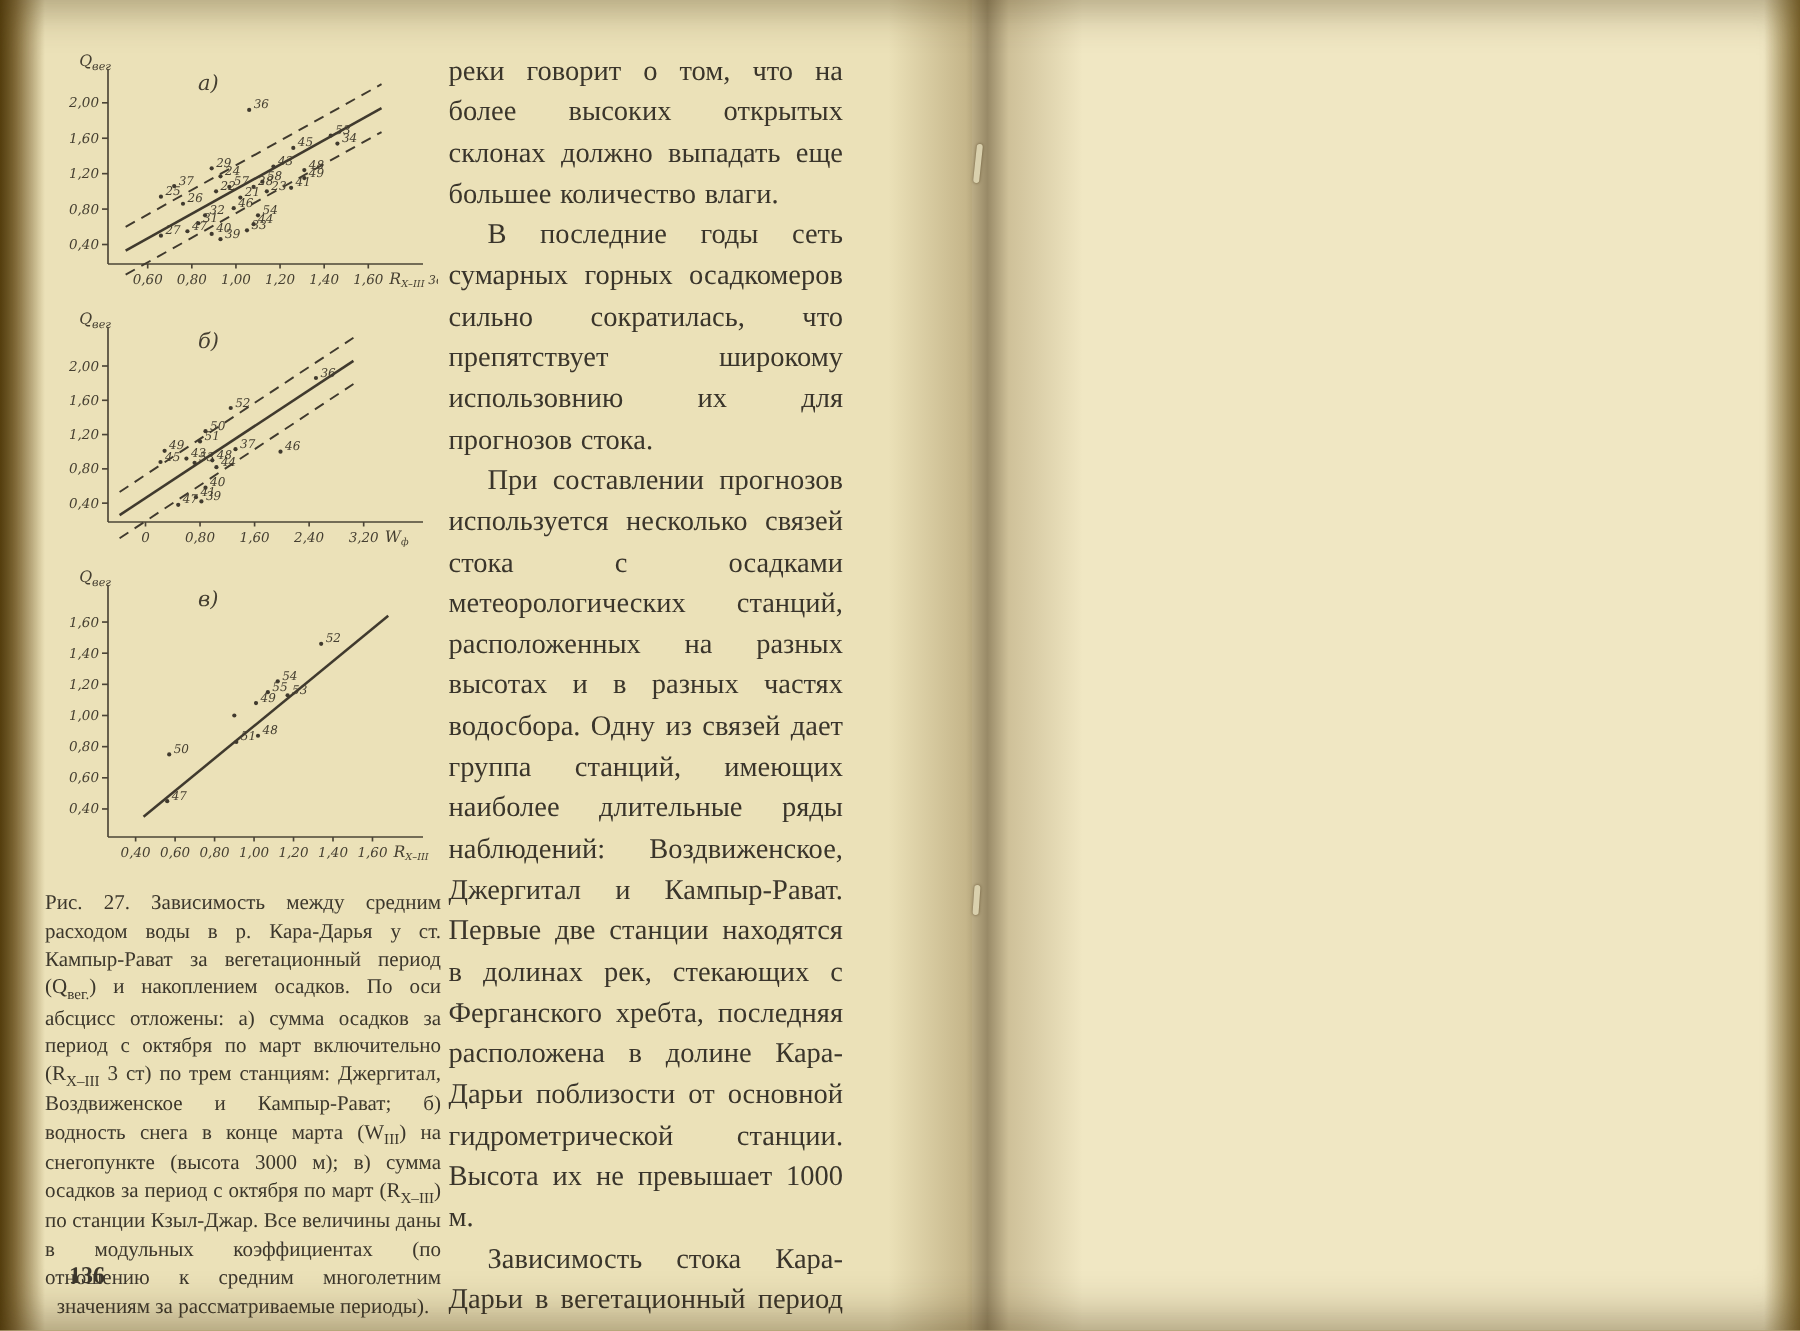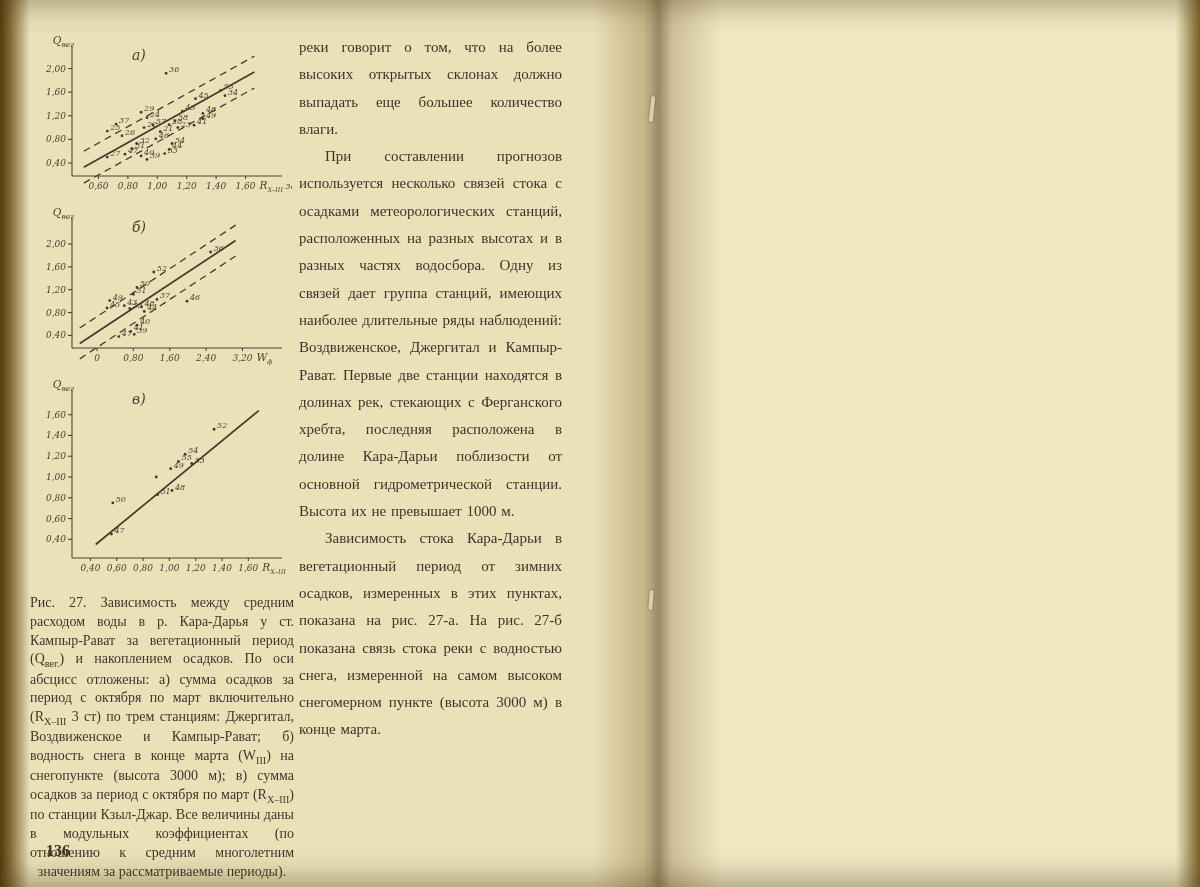--- a/index.html
+++ b/index.html
@@ -29,21 +29,21 @@
   .figure-col svg{display:block;}
   .chart{margin-bottom:4px;}
   .caption{
     margin-top:10px;width:264px;color:#3c372c;
     font-size:14px;line-height:1.34;text-align:justify;text-align-last:center;
   }
   .caption sub{font-size:.72em;}
 
   .text-col{position:absolute;left:299px;top:34px;width:263px;}
   .text-col p{
-    margin:0;color:#3a352b;font-size:15px;line-height:27.3px;
+    margin:0;color:#3a352b;font-size:19px;line-height:27.3px;
     text-align:justify;text-indent:26px;word-spacing:1px;
   }
   p.cont{text-indent:0 !important;}
 
   .pagenum{position:absolute;color:#3c372c;font-size:16px;}
   .pagenum-left{left:46px;bottom:27px;font-weight:bold;}
 
   
   .ax{stroke:#4b4436;stroke-width:1.1;fill:none;}
   .trend{stroke:#403a2e;stroke-width:1.7;fill:none;}
@@ -281,20 +281,21 @@
           <circle cx="82.78947368421052" cy="124.96153846153845" r="1.4" class="pt"></circle>
           <text x="85.78947368421052" y="123.96153846153845" class="ptlabel">50</text>
           <circle cx="81.47368421052633" cy="156.1153846153846" r="1.4" class="pt"></circle>
           <text x="84.47368421052633" y="155.1153846153846" class="ptlabel">47</text>
         </g>
       </svg>
     <div class="caption" id="figure-caption"><span>Рис. 27. Зависимость между средним расходом воды в р. Кара-Дарья у ст. Кампыр-Рават за вегетационный период (Q</span><sub>вег.</sub><span>) и накоплением осадков. По оси абсцисс отложены: а) сумма осадков за период с октября по март включительно (R</span><sub>X–III</sub><span> 3 ст) по трем станциям: Джергитал, Воздвиженское и Кампыр-Рават; б) водность снега в конце марта (W</span><sub>III</sub><span>) на снегопункте (высота 3000 м); в) сумма осадков за период с октября по март (R</span><sub>X–III</sub><span>) по станции Кзыл-Джар. Все величины даны в модульных коэффициентах (по отношению к средним многолетним значениям за рассматриваемые периоды).</span></div>
   </div>
   <div class="text-col" id="left-column">
       <p class="cont">реки говорит о том, что на более высоких открытых склонах должно выпадать еще большее количество влаги.</p>
+      <p>В последние годы сеть сумарных горных осадкомеров сильно сократилась, что препятствует широкому использовнию их для прогнозов стока.</p>
       <p>При составлении прогнозов используется несколько связей стока с осадками метеорологических станций, расположенных на разных высотах и в разных частях водосбора. Одну из связей дает группа станций, имеющих наиболее длительные ряды наблюдений: Воздвиженское, Джергитал и Кампыр-Рават. Первые две станции находятся в долинах рек, стекающих с Ферганского хребта, последняя расположена в долине Кара-Дарьи поблизости от основной гидрометрической станции. Высота их не превышает 1000 м.</p>
       <p>Зависимость стока Кара-Дарьи в вегетационный период от зимних осадков, измеренных в этих пунктах, показана на рис. 27-а. На рис. 27-б показана связь стока реки с водностью снега, измеренной на самом высоком снегомерном пункте (высота 3000 м) в конце марта.</p>
     </div>
   <div class="pagenum pagenum-left">136</div>
 </div>
 
 <div class="page page-right">
   
   
 </div>

